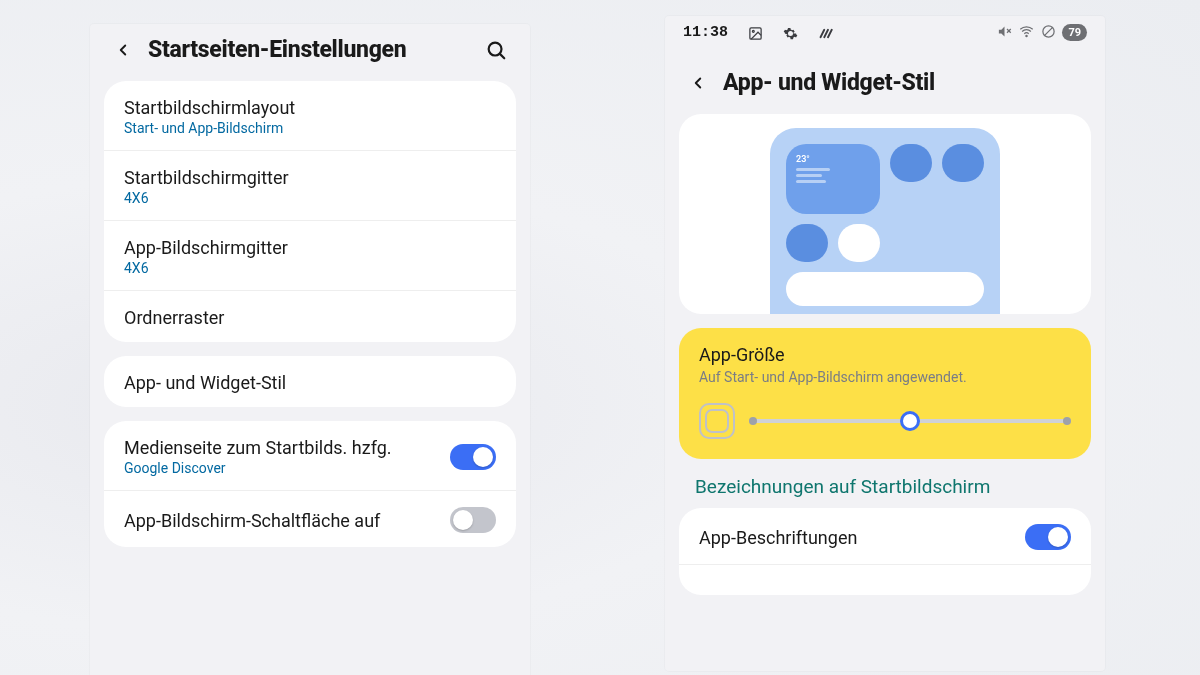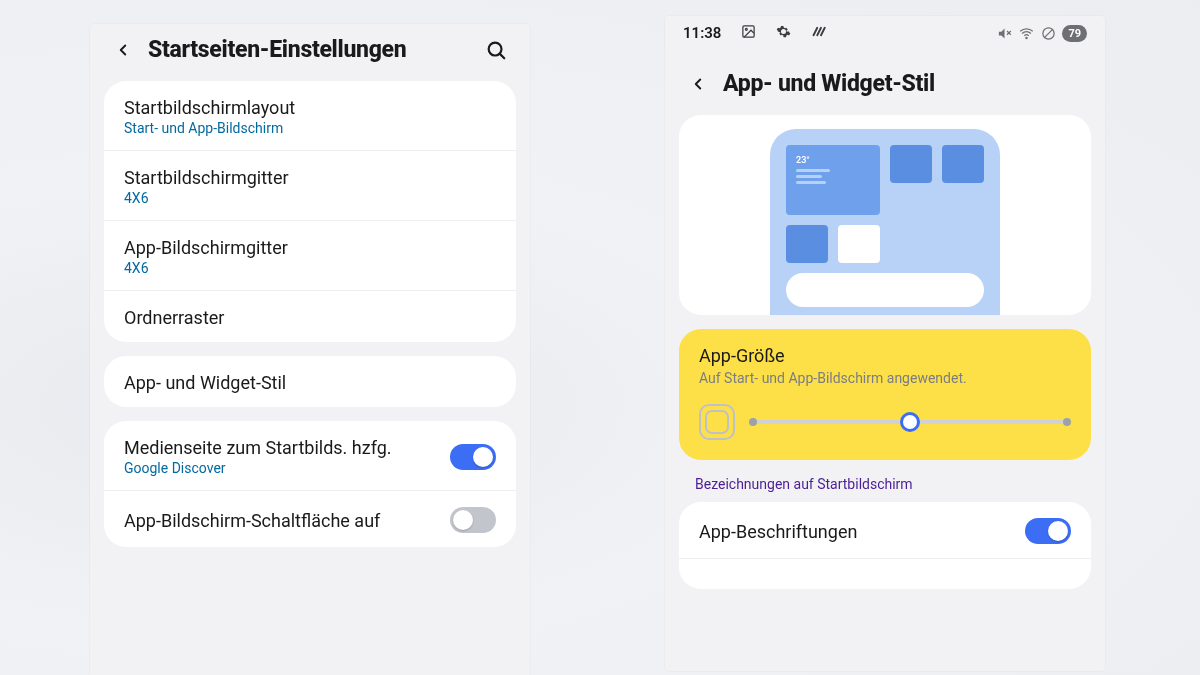--- a/index.html
+++ b/index.html
@@ -19,22 +19,22 @@
     overflow: hidden;
     box-shadow: 0 0 0 1px rgba(0,0,0,0.02);
   }
   .phone-left { left: 90px; top: 24px; height: 655px; }
   .phone-right { left: 665px; top: 16px; height: 655px; }
 
   .statusbar {
     display: flex; justify-content: space-between; align-items: center;
     padding: 8px 18px 4px; font-size: 15px; font-weight: 600;
   }
-  .statusbar .sb-left { display:flex; align-items:flex-start; gap:20px; }
-  .statusbar .sb-right { display:flex; align-items:center; gap:6px; }
+  .statusbar .sb-left { display:flex; align-items:flex-end; gap:20px;font-family:Liberation Mono, monospace; }
+  .statusbar .sb-right { display:flex; align-items:flex-start; gap:6px; }
   .sb-icon { display:inline-flex; }
 
   .header {
     display:flex; align-items:center; gap:14px;
     padding: 12px 22px 18px;
   }
   .header .back { width:22px; height:22px; display:flex; align-items:center; justify-content:center; cursor:pointer; }
   .header h1 { font-size:23px; font-weight:800; flex:1; letter-spacing:-0.3px;}
   .header .search { width:24px; height:24px; display:flex; align-items:center; justify-content:center; cursor:pointer; }
 
@@ -70,21 +70,21 @@
   .preview-card {
     background:#fff; border-radius:22px; margin:0 14px 14px;
     padding:14px 30px 0; display:flex; justify-content:center;
     height:200px; overflow:hidden;
   }
   .mock-phone {
     width:230px; background:#b7d2f6; border-radius:26px 26px 0 0;
     padding:16px; position:relative;
   }
   .mock-grid { display:grid; grid-template-columns:repeat(4,1fr); gap:10px; }
-  .mi { background:#5a8ee0; border-radius:4px; height:38px; }
+  .mi { background:#5a8ee0; border-radius:20px; height:38px; }
   .mi.wide { grid-column:span 2; height:70px; background:#6fa0eb; position:relative; }
   .mi.white { background:#fff; }
   .mi.pill { grid-column:span 4; height:34px; border-radius:18px; background:#fff; }
   .mock-temp { position:absolute; top:10px; left:10px; font-size:9px; color:#fff; font-weight:600;}
   .mock-lines { position:absolute; top:24px; left:10px; display:flex; flex-direction:column; gap:3px;}
   .mock-lines span { display:block; width:34px; height:3px; background:rgba(255,255,255,0.5); border-radius:2px;}
   .mock-lines span:nth-child(2){width:26px;}
   .mock-lines span:nth-child(3){width:30px;}
 
   .size-card {
@@ -104,21 +104,21 @@
   .slider .dot.d1{ left:0; }
   .slider .dot.d2{ left:50%; transform:translateX(-50%);}
   .slider .dot.d3{ right:0; }
   .slider .thumb {
     width:20px; height:20px; border:3px solid #3b6ef5; background:#fff;
     border-radius:50%; position:absolute; top:-8px; left:50%; transform:translateX(-50%);
     cursor:pointer;
   }
 
   .section-label {
-    font-size:14px; color:#4c1d95; padding:6px 30px 10px;
+    font-size:19px; color:#0f766e; padding:6px 30px 10px;
   }
 
   .battery-pill {
     background:#6e6f73; color:#fff; font-size:11px; font-weight:700;
     padding:2px 6px; border-radius:9px; display:inline-flex; align-items:center;
   }
 </style>
 </head>
 <body>
 

